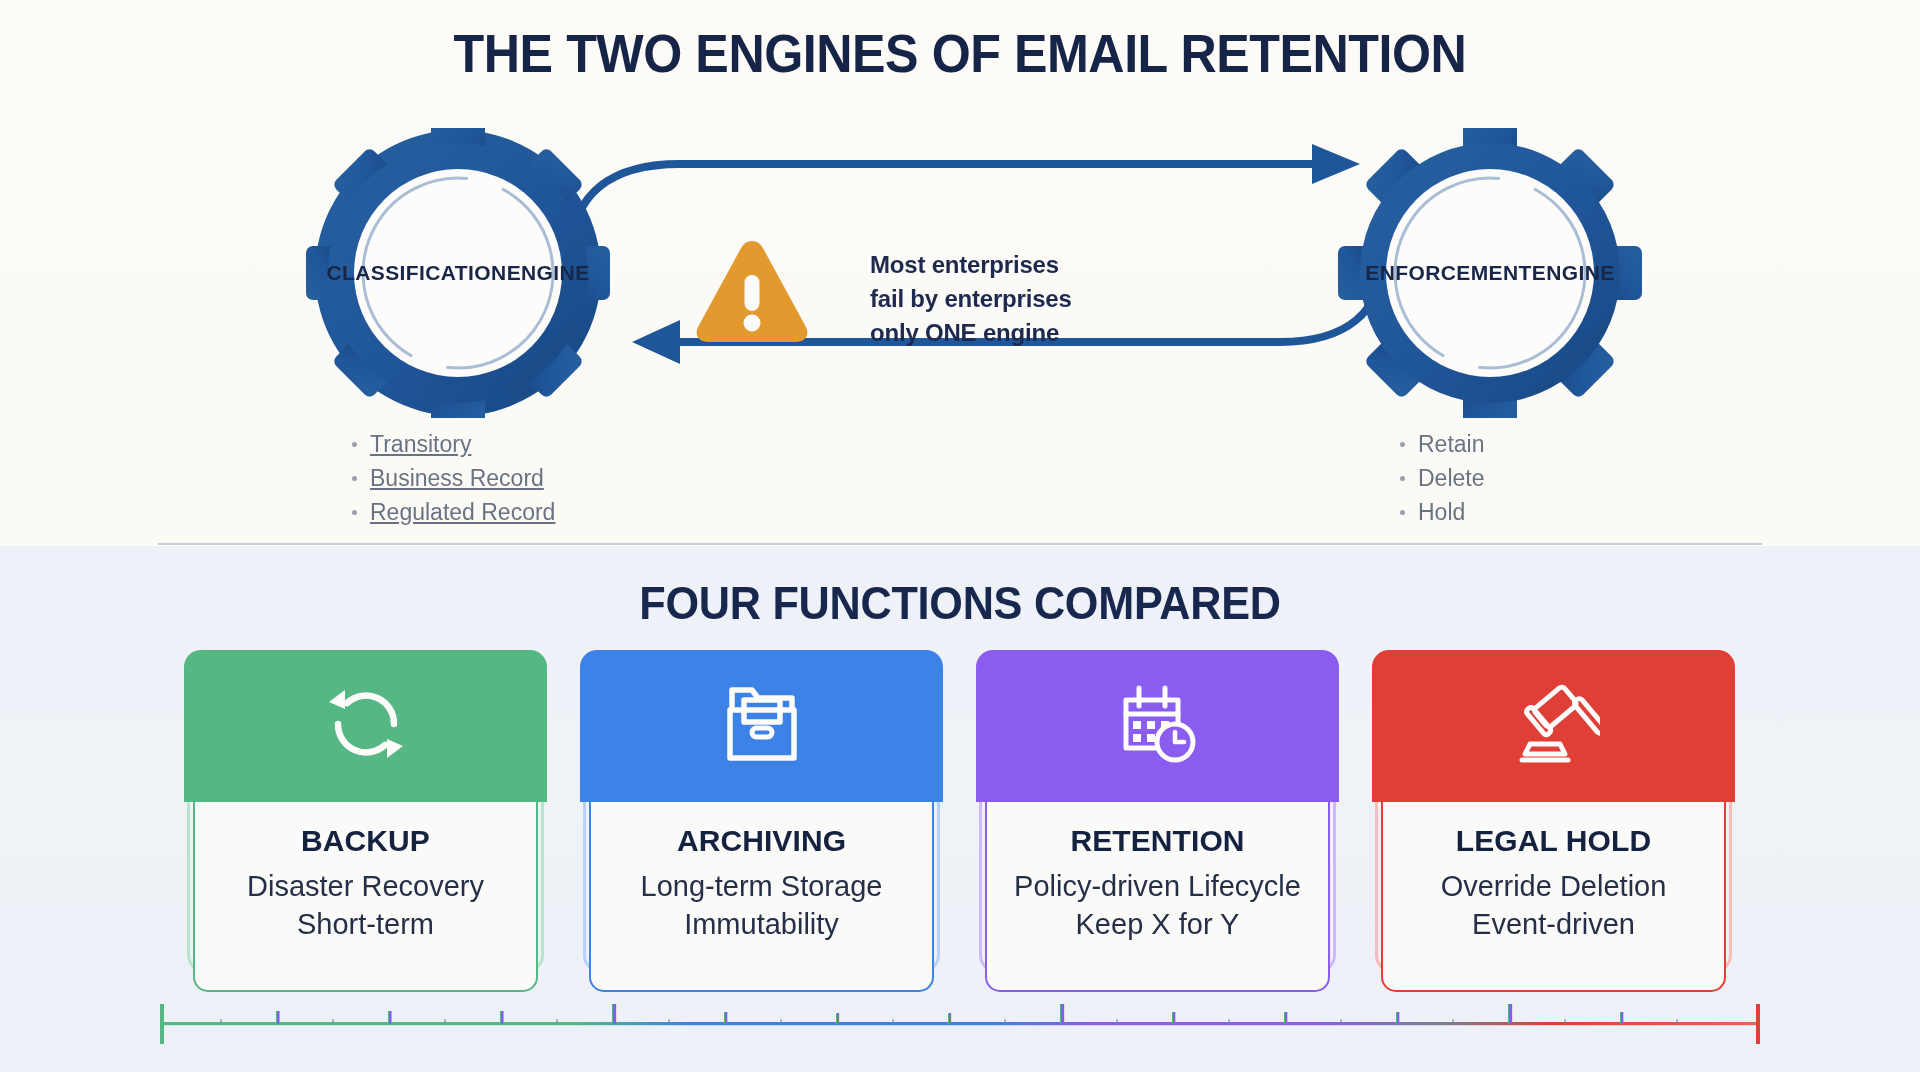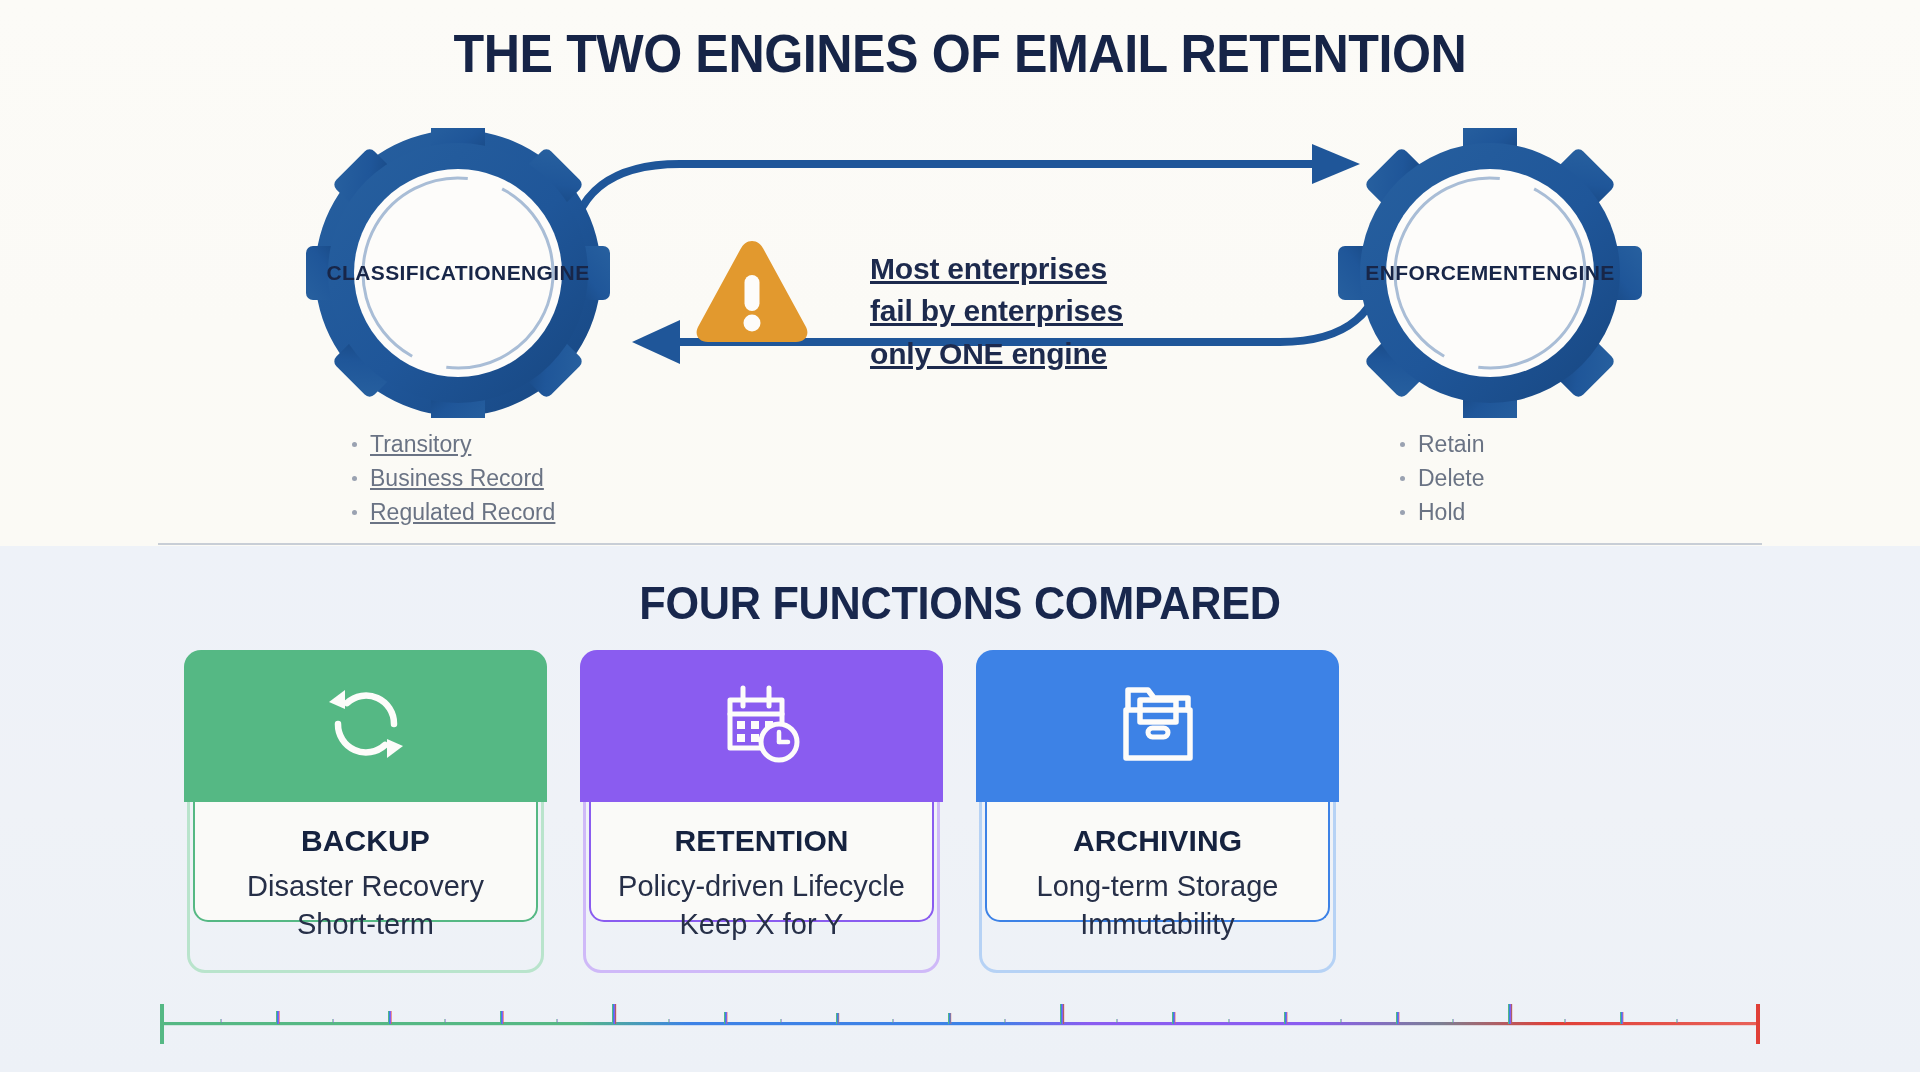--- a/index.html
+++ b/index.html
@@ -91,26 +91,25 @@
 
   
   .arrows { position: absolute; left: 560px; top: 130px; width: 840px; height: 270px; }
 
   
   .warn-tri { position: absolute; left: 692px; top: 235px; width: 120px; height: 112px; }
   .warn-text {
     position: absolute;
     left: 870px; top: 248px;
     width: 380px;
-    font-size: 30px;
+    font-size: 24px;
     font-weight: 700;
     line-height: 1.41;
     color: #1d2a4d;
     letter-spacing: -0.2px;
-    text-decoration: underline;
   }
 
   
   .bullets { position: absolute; font-size: 23px; color: #6a7384; line-height: 1.47; }
   .bullets.left  { left: 352px; top: 428px; text-decoration: underline; }
   .bullets.right { left: 1400px; top: 428px; }
   .bullets .row { display: flex; align-items: baseline; }
   .bullets .dot {
     display: inline-block;
     width: 5px; height: 5px;
@@ -144,21 +143,21 @@
     left: 0; top: 0;
     width: 363px; height: 152px;
     border-radius: 17px 17px 0 0;
     display: flex;
     align-items: center;
     justify-content: center;
   }
   .card-body {
     position: absolute;
     left: 9px; top: 152px;
-    width: 345px; height: 120px;
+    width: 345px; height: 190px;
     background: #fafaf8;
     border-radius: 0 0 15px 15px;
     border: 2.5px solid;
     border-top: none;
     box-sizing: border-box;
     display: flex;
     flex-direction: column;
     align-items: center;
     padding-top: 22px;
   }
@@ -363,20 +362,43 @@
       <div class="card-body" style="border-color:#55b884">
         <div class="card-title">BACKUP</div>
         <div class="card-sub">
           <div>Disaster Recovery</div>
           <div>Short-term</div>
         </div>
       </div>
     </div>
 
     <div class="card">
+      <div class="card-outline" style="border-color:#b6d2f5"></div>
+      <div class="card-head" style="background:#3d82e6">
+        <span>
+          <svg width="92" height="92" viewBox="0 0 92 92">
+            <g fill="none" stroke="#fdfcfa" stroke-width="5.5" stroke-linejoin="round" stroke-linecap="round">
+              <path d="M16 30 L16 12 L36 12 L42 20 L76 20 L76 32"></path>
+              <rect x="28" y="22" width="36" height="22"></rect>
+              <path d="M14 32 L78 32 L78 80 L14 80 Z"></path>
+            </g>
+            <rect x="36" y="50" width="20" height="9" rx="4.5" fill="none" stroke="#fdfcfa" stroke-width="5"></rect>
+          </svg>
+        </span>
+      </div>
+      <div class="card-body" style="border-color:#3d82e6">
+        <div class="card-title">ARCHIVING</div>
+        <div class="card-sub">
+          <div>Long-term Storage</div>
+          <div>Immutability</div>
+        </div>
+      </div>
+    </div>
+
+    <div class="card">
       <div class="card-outline" style="border-color:#cfb9f8"></div>
       <div class="card-head" style="background:#8a5cf0">
         <span>
           <svg width="92" height="92" viewBox="0 0 92 92">
             <g fill="none" stroke="#fdfcfa" stroke-width="5" stroke-linejoin="round" stroke-linecap="round">
               <path d="M14 22 L66 22 L66 70 L14 70 Z"></path>
               <path d="M14 36 L66 36"></path>
               <path d="M27 10 L27 28"></path>
               <path d="M53 10 L53 28"></path>
             </g>
@@ -398,42 +420,44 @@
       <div class="card-body" style="border-color:#8a5cf0">
         <div class="card-title">RETENTION</div>
         <div class="card-sub">
           <div>Policy-driven Lifecycle</div>
           <div>Keep X for Y</div>
         </div>
       </div>
     </div>
 
     <div class="card">
-      <div class="card-outline" style="border-color:#b6d2f5"></div>
-      <div class="card-head" style="background:#3d82e6">
+      <div class="card-outline" style="border-color:#f5bdb8"></div>
+      <div class="card-head" style="background:#e03f37">
         <span>
           <svg width="92" height="92" viewBox="0 0 92 92">
-            <g fill="none" stroke="#fdfcfa" stroke-width="5.5" stroke-linejoin="round" stroke-linecap="round">
-              <path d="M16 30 L16 12 L36 12 L42 20 L76 20 L76 32"></path>
-              <rect x="28" y="22" width="36" height="22"></rect>
-              <path d="M14 32 L78 32 L78 80 L14 80 Z"></path>
-            </g>
-            <rect x="36" y="50" width="20" height="9" rx="4.5" fill="none" stroke="#fdfcfa" stroke-width="5"></rect>
+            <g fill="none" stroke="#fdfcfa" stroke-width="5" stroke-linejoin="round" stroke-linecap="round">
+              <g transform="rotate(-40 50 32)">
+                <rect x="31" y="16" width="38" height="24" rx="4"></rect>
+                <rect x="24" y="12" width="8" height="32" rx="3"></rect>
+                <rect x="66" y="36" width="9" height="42" rx="4"></rect>
+              </g>
+              <path d="M17 76 L57 76 L52 66 L22 66 Z"></path>
+              <path d="M14 82 L60 82"></path>
+            </g>
           </svg>
         </span>
       </div>
-      <div class="card-body" style="border-color:#3d82e6">
-        <div class="card-title">ARCHIVING</div>
+      <div class="card-body" style="border-color:#e03f37">
+        <div class="card-title">LEGAL HOLD</div>
         <div class="card-sub">
-          <div>Long-term Storage</div>
-          <div>Immutability</div>
+          <div>Override Deletion</div>
+          <div>Event-driven</div>
         </div>
       </div>
     </div>
-
   </div>
 
   <div class="ruler">
     <svg width="1600" height="48" viewBox="0 0 1600 48">
       <defs>
         <linearGradient id="rulerGrad" x1="0" y1="0" x2="1" y2="0">
           <stop offset="0%" stop-color="#55b884"></stop>
           <stop offset="26%" stop-color="#55b884"></stop>
           <stop offset="33%" stop-color="#3d82e6"></stop>
           <stop offset="52%" stop-color="#3d82e6"></stop>

